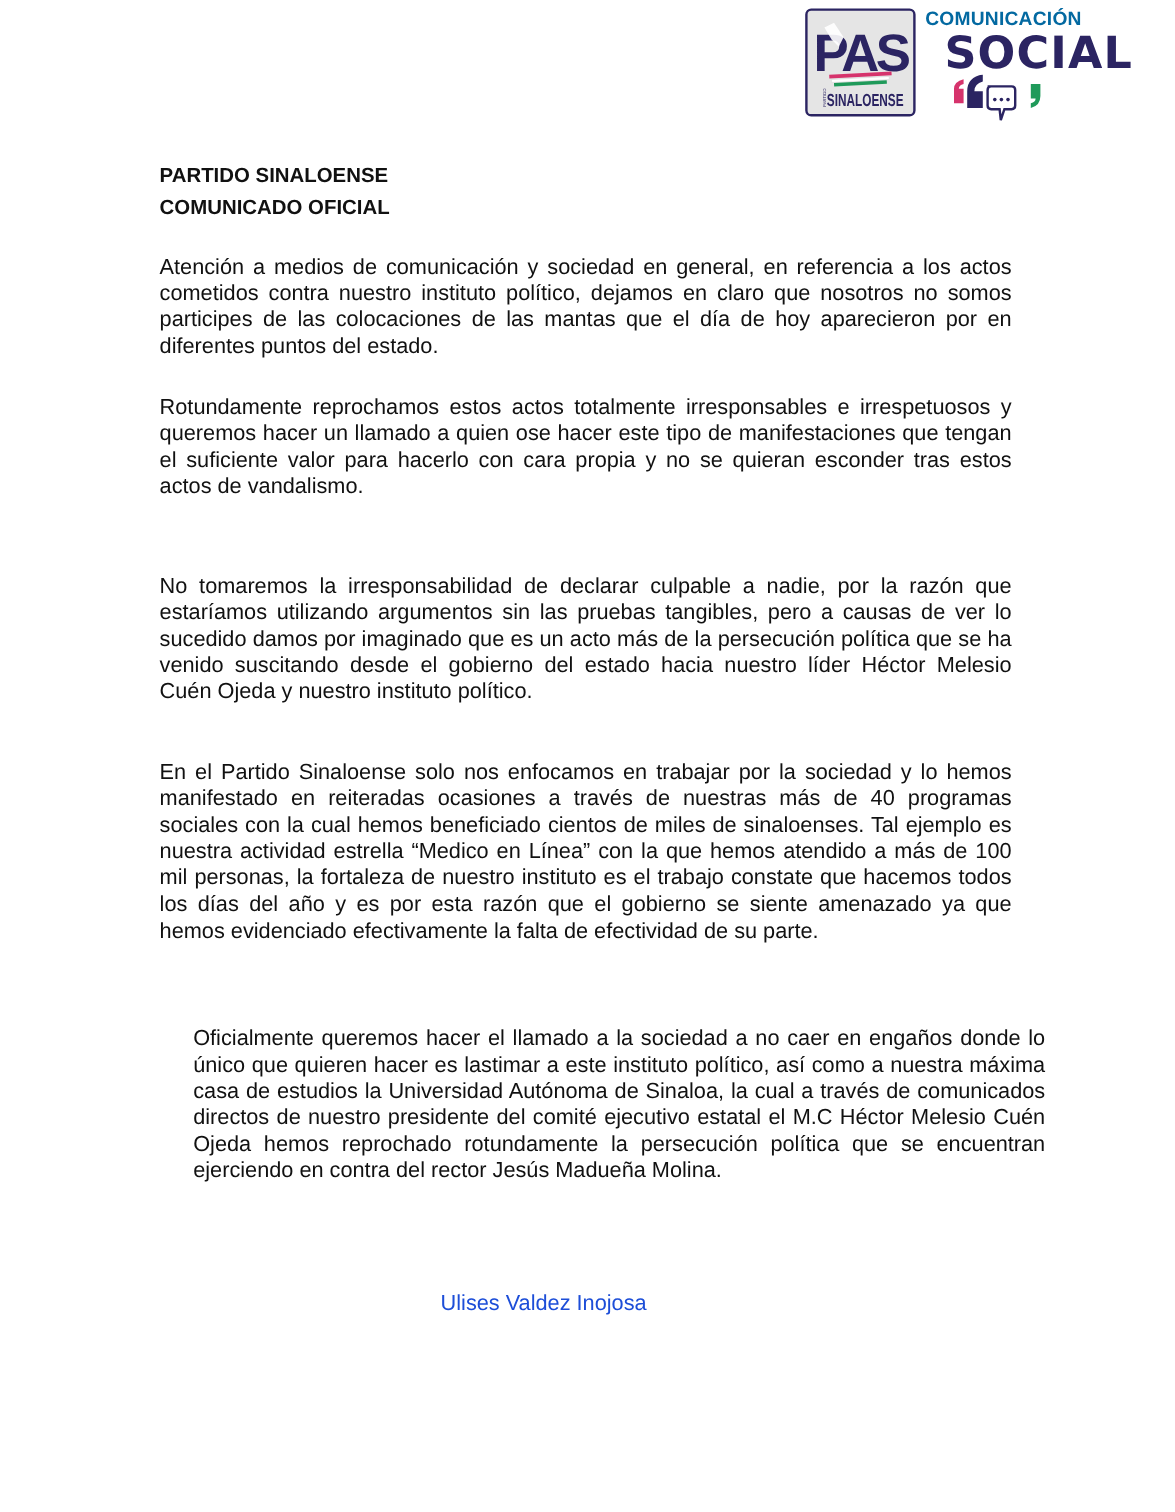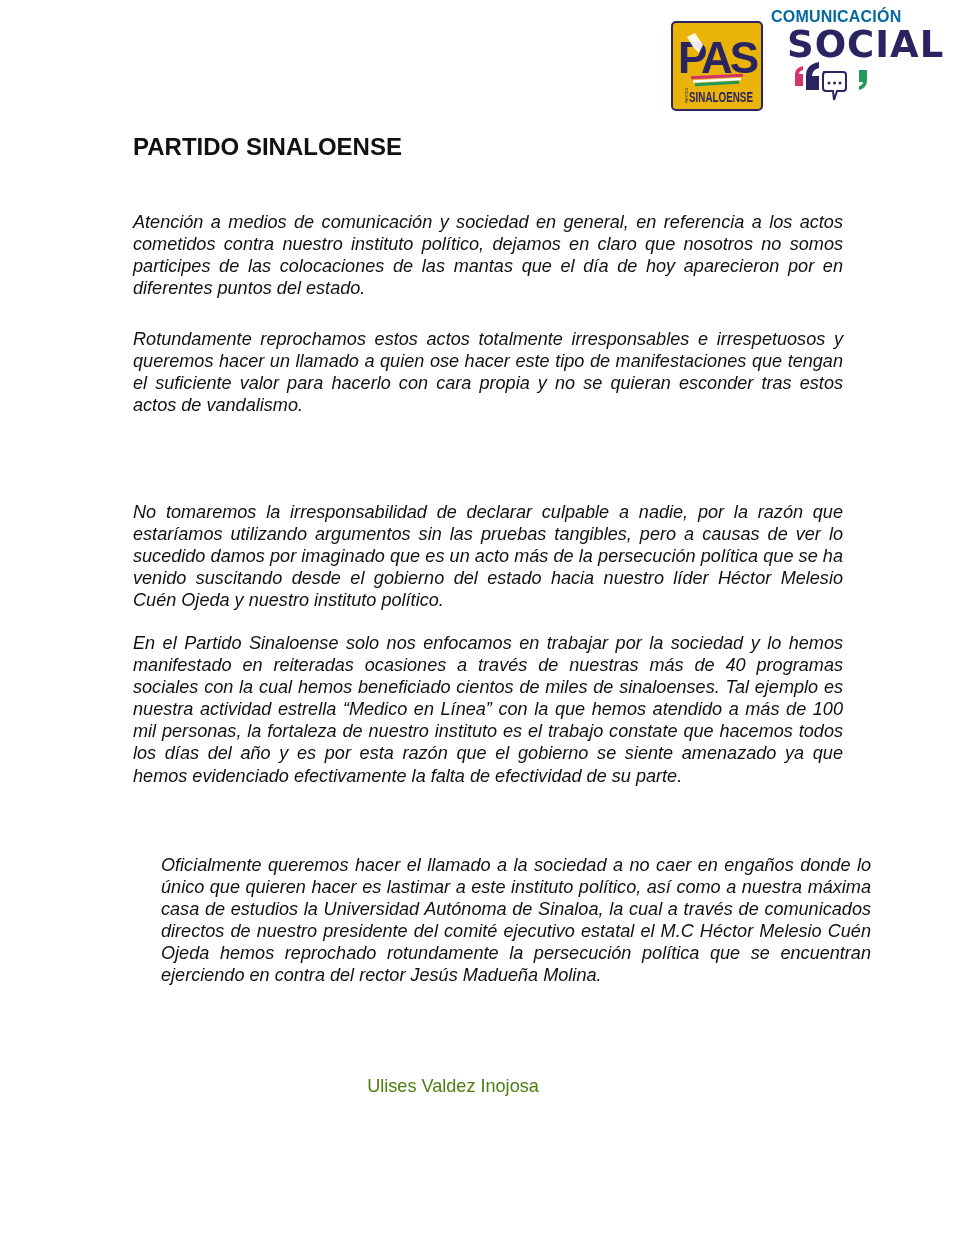--- a/index.html
+++ b/index.html
@@ -3,53 +3,52 @@
   <meta charset="utf-8">
   <style>
     html, body { margin: 0; padding: 0; background: #ffffff; }
     body {
       width: 979px; height: 1260px; position: relative; overflow: hidden;
       font-family: "Liberation Sans", sans-serif; color: #111111;
     }
     .logo-box {
       position: absolute; left: 671px; top: 7px; width: 92px; height: 90px;
       border: 2px solid #2b2462; border-radius: 5px; box-sizing: border-box;
-      background: #eab308;
-      margin-top: 14px;
+      background: #e5e5e5;
     }
     .logo-box svg { position: absolute; left: 0; top: 0; }
     .comm-title {
       position: absolute; left: 771px; top: 8px;
       font-family: "Liberation Sans", sans-serif; font-weight: bold;
       font-size: 16px; color: #0369a1; letter-spacing: 0.2px; white-space: nowrap;
     }
     .comm-social {
       position: absolute; left: 787px; top: 23px;
       font-family: "DejaVu Sans", sans-serif; font-weight: bold;
       font-size: 37px; color: #2b2462; letter-spacing: 1px; white-space: nowrap;
       line-height: 44px;
     }
     .quotes { position: absolute; left: 793px; top: 62px; }
     .heading {
       position: absolute; left: 133px; top: 134px;
-      font-weight: bold; font-size: 24px; line-height: 26px; color: #111;
+      font-weight: bold; font-size: 17px; line-height: 26px; color: #111;
     }
     .para {
       position: absolute; left: 133px; width: 710px;
       font-size: 18.1px; line-height: 22.1px; text-align: justify;
-      color: #111; margin: 0; font-style: italic;
+      color: #111; margin: 0;
     }
     .para.p1 { top: 211px; }
     .para.p2 { top: 328px; }
-    .para.p3 { top: 501px; }
+    .para.p3 { top: 477px; }
     .para.p4 { top: 632px; }
     .para.p5 { top: 854px; margin-left: 28px; }
     .signature {
       position: absolute; left: 0; top: 1075px; width: 906px; text-align: center;
-      font-size: 18.1px; line-height: 22px; color: #4d7c0f;
+      font-size: 18.1px; line-height: 22px; color: #1d4ed8;
     }
     .signature .name { padding-left: 0; }
   </style>
 </head>
 <body>
 
 <div class="logo-box">
   <svg width="88" height="86" viewBox="0 0 88 86">
 
     <text x="44" y="50" text-anchor="middle" font-family="Liberation Sans, sans-serif" font-weight="bold" font-size="44" fill="#2b2462" letter-spacing="-3">PAS</text>
@@ -78,20 +77,21 @@
     <circle cx="41.5" cy="21" r="1.5" fill="#2b2462"></circle>
     <circle cx="47" cy="21" r="1.5" fill="#2b2462"></circle>
   </g>
   <g>
     <path d="M66 8 L74 8 L74 18 Q74 26 66 28 L66 24 Q70 23 70 20 L66 20 Z" fill="#1f9a5a"></path>
   </g>
 </svg>
 
 <div class="heading">
   <div>PARTIDO SINALOENSE</div>
+  <div>COMUNICADO OFICIAL</div>
 </div>
 
 <p class="para p1">Atención a medios de comunicación y sociedad en general, en referencia a los actos cometidos contra nuestro instituto político, dejamos en claro que nosotros no somos participes de las colocaciones de las mantas que el día de hoy aparecieron por en diferentes puntos del estado.</p>
 <p class="para p2">Rotundamente reprochamos estos actos totalmente irresponsables e irrespetuosos y queremos hacer un llamado a quien ose hacer este tipo de manifestaciones que tengan el suficiente valor para hacerlo con cara propia y no se quieran esconder tras estos actos de vandalismo.</p>
 <p class="para p3">No tomaremos la irresponsabilidad de declarar culpable a nadie, por la razón que estaríamos utilizando argumentos sin las pruebas tangibles, pero a causas de ver lo sucedido damos por imaginado que es un acto más de la persecución política que se ha venido suscitando desde el gobierno del estado hacia nuestro líder Héctor Melesio Cuén Ojeda y nuestro instituto político.</p>
 <p class="para p4">En el Partido Sinaloense solo nos enfocamos en trabajar por la sociedad y lo hemos manifestado en reiteradas ocasiones a través de nuestras más de 40 programas sociales con la cual hemos beneficiado cientos de miles de sinaloenses. Tal ejemplo es nuestra actividad estrella “Medico en Línea” con la que hemos atendido a más de 100 mil personas, la fortaleza de nuestro instituto es el trabajo constate que hacemos todos los días del año y es por esta razón que el gobierno se siente amenazado ya que hemos evidenciado efectivamente la falta de efectividad de su parte.</p>
 <p class="para p5">Oficialmente queremos hacer el llamado a la sociedad a no caer en engaños donde lo único que quieren hacer es lastimar a este instituto político, así como a nuestra máxima casa de estudios la Universidad Autónoma de Sinaloa, la cual a través de comunicados directos de nuestro presidente del comité ejecutivo estatal el M.C Héctor Melesio Cuén Ojeda hemos reprochado rotundamente la persecución política que se encuentran ejerciendo en contra del rector Jesús Madueña Molina.</p>
 
 <div class="signature">
   <div class="name">Ulises Valdez Inojosa</div>

